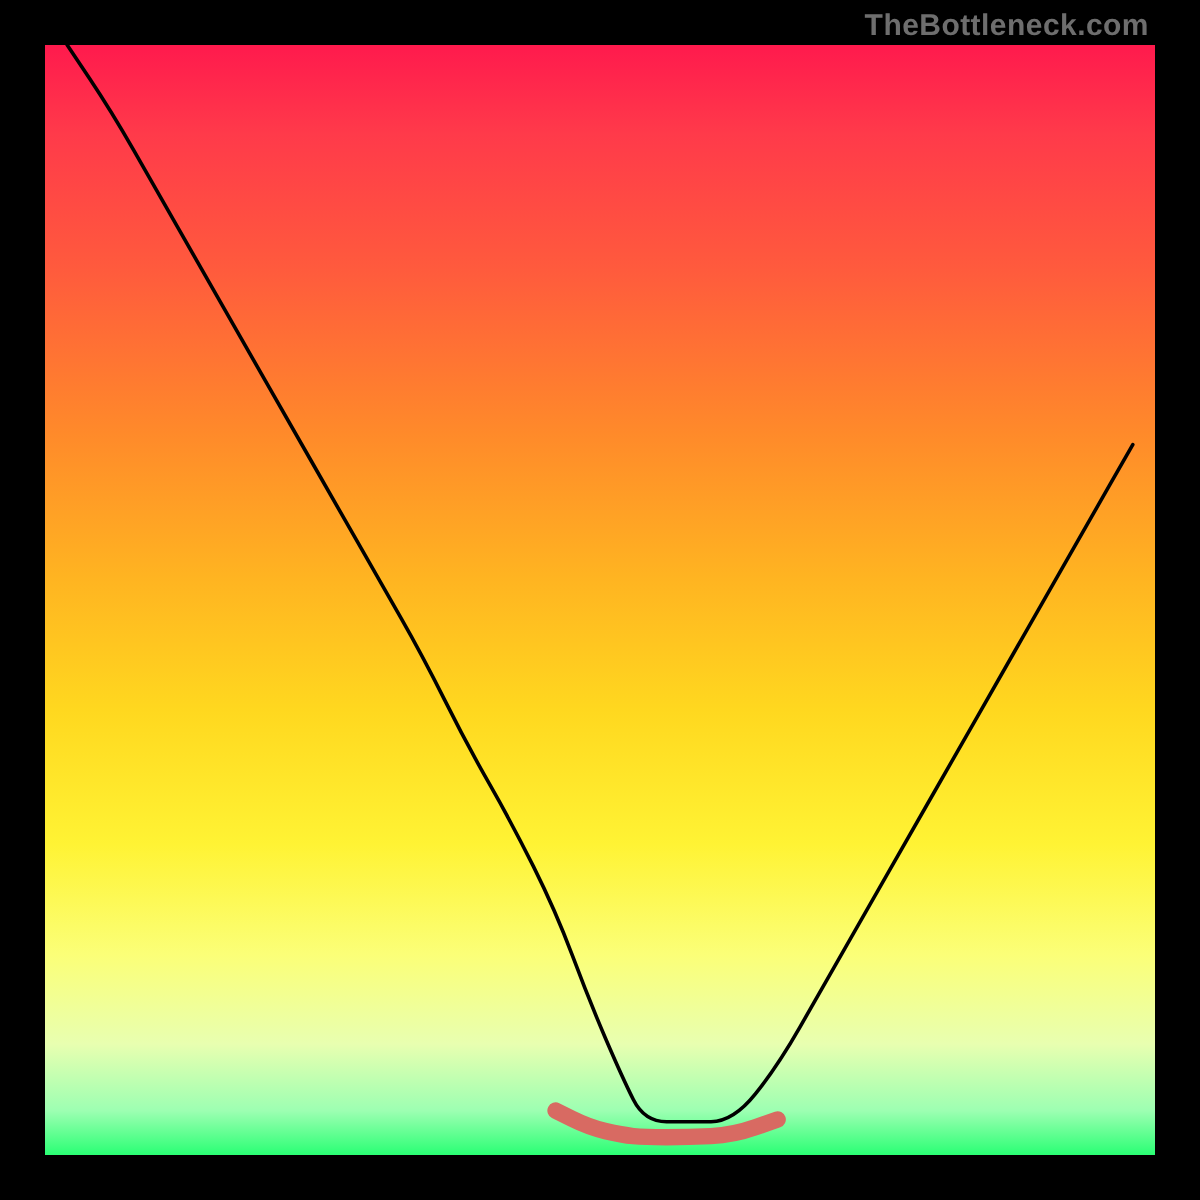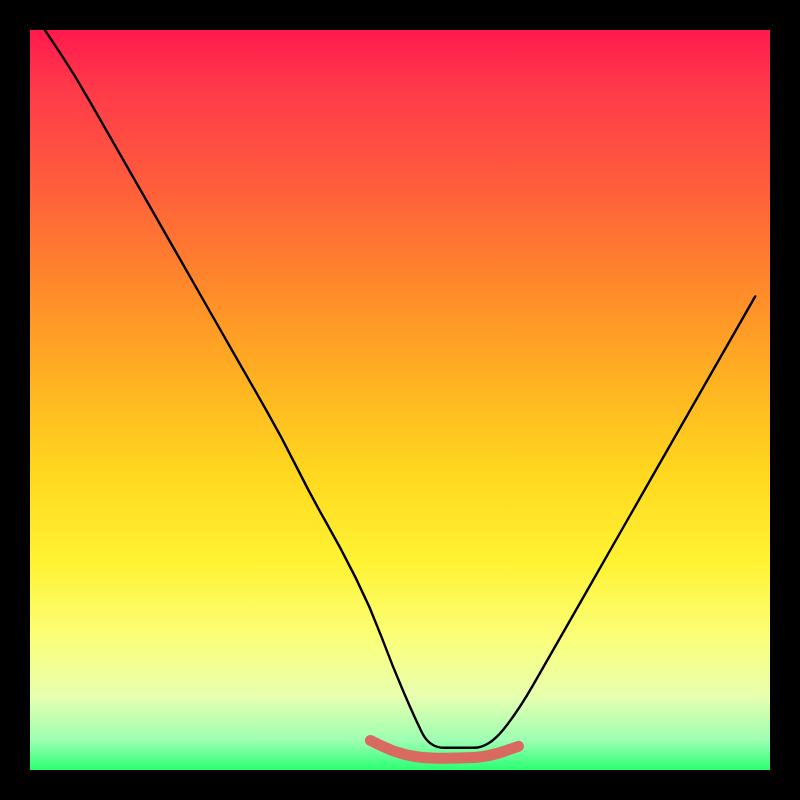--- a/index.html
+++ b/index.html
@@ -57,20 +57,21 @@
     width: 740px;
     height: 740px;
     overflow: visible;
   }
 </style>
 </head>
 <body>
 
 <div class="frame">
 
+  <div class="watermark">TheBottleneck.com</div>
 
   <div class="plot">
     <svg class="curves" viewBox="0 0 740 740" preserveAspectRatio="none">
       <path id="series-0" fill="none" stroke="#000000" stroke-width="2.4" stroke-linecap="round" d="M 14.8 0 Q 14.8 0 29.6 22.200000000000045 Q 44.4 44.40000000000009 59.2 70.30000000000007 Q 74 96.20000000000005 88.80000000000001 122.10000000000002 Q 103.60000000000001 148 118.4 173.90000000000003 Q 133.2 199.80000000000007 148 225.70000000000002 Q 162.8 251.59999999999997 177.60000000000002 277.5 Q 192.4 303.40000000000003 207.2 329.3 Q 222 355.2 236.8 381.1 Q 251.60000000000002 407 266.4 436.6 Q 281.2 466.2 296 492.1 Q 310.8 518 325.6 547.6 Q 340.40000000000003 577.2 351.5 606.8 Q 362.59999999999997 636.4 373.7 662.3 Q 384.8 688.2 392.20000000000005 703 Q 399.6 717.8 414.4 717.8 Q 429.2 717.8 444 717.8 Q 458.8 717.8 473.6 699.3 Q 488.40000000000003 680.8 503.20000000000005 654.9 Q 518 629 532.8 603.1 Q 547.6 577.2 562.4000000000001 551.3 Q 577.2 525.4 592 499.5 Q 606.8 473.6 621.5999999999999 447.70000000000005 Q 636.4 421.8 651.2 395.9 Q 666 370 680.8 344.1 Q 695.5999999999999 318.20000000000005 710.3999999999999 292.3 T 725.1999999999999 266.4"></path>
       <path id="series-1" fill="none" stroke="#d86a62" stroke-width="11" stroke-linecap="round" stroke-linejoin="round" d="M 340.40000000000003 710.4 Q 340.40000000000003 710.4 351.5 715.95 Q 362.59999999999997 721.5 373.7 724.0899999999999 Q 384.8 726.68 392.20000000000005 727.42 Q 399.6 728.16 414.4 728.16 Q 429.2 728.16 444 727.42 Q 458.8 726.68 473.6 721.5 T 488.40000000000003 716.32"></path>
     </svg>
   </div>
 
 </div>
 

